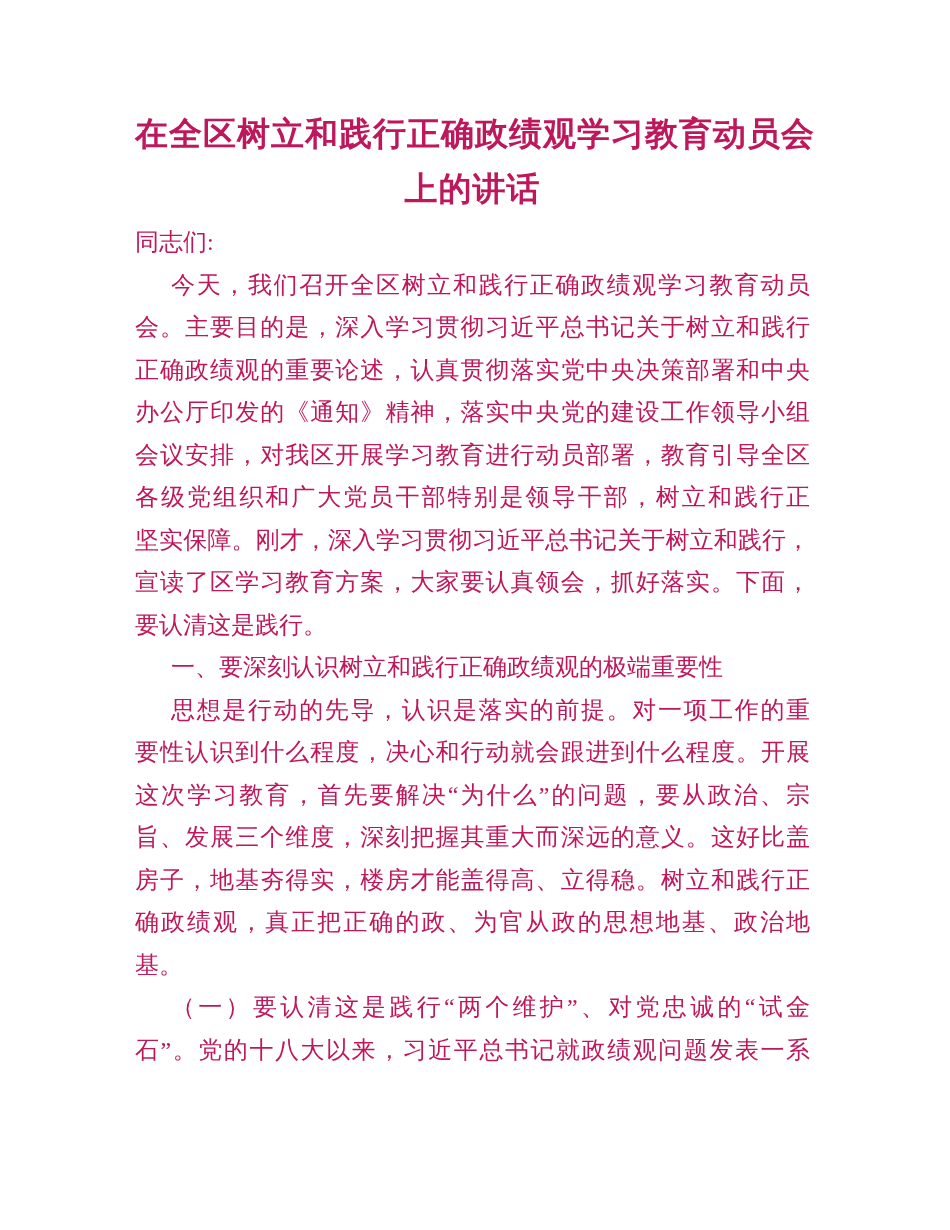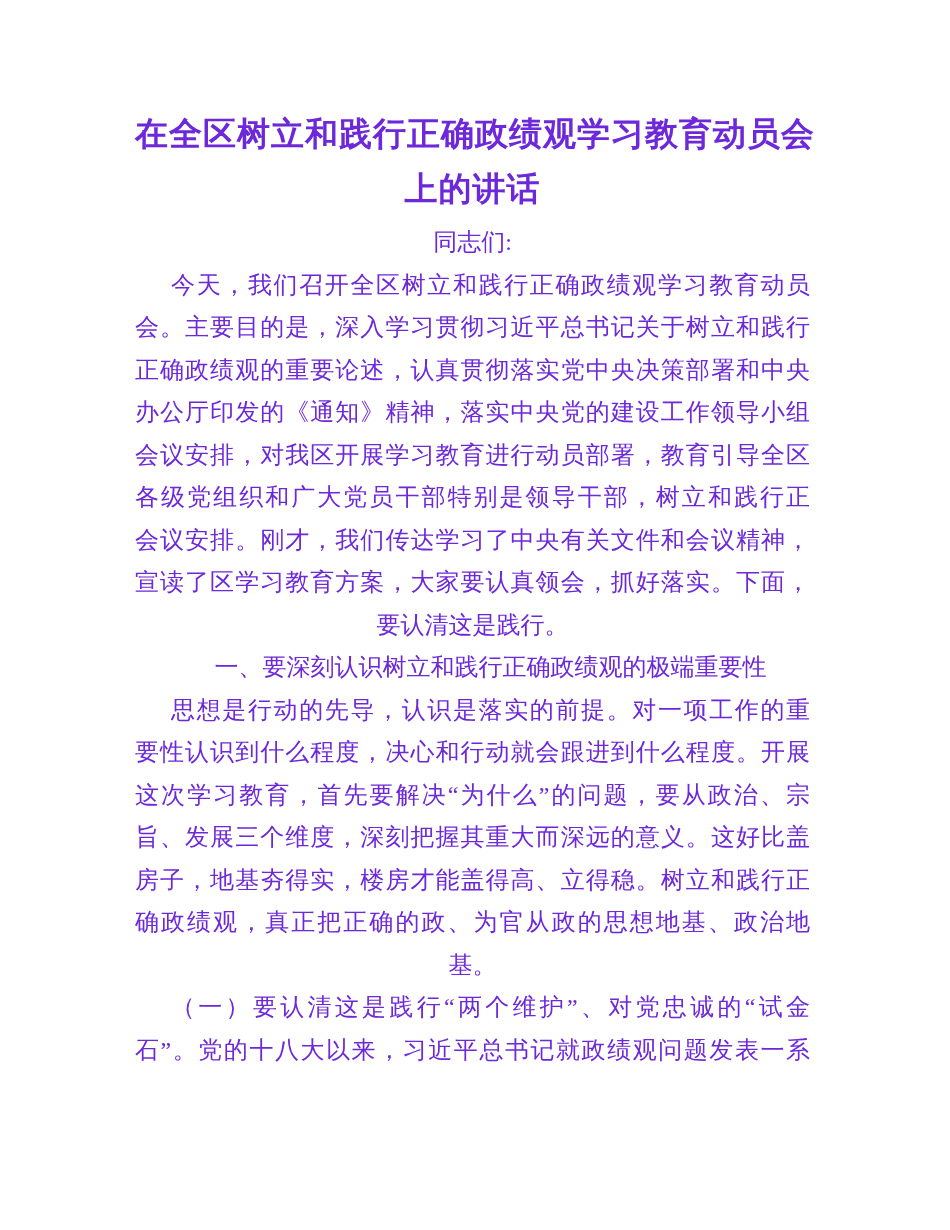--- a/index.html
+++ b/index.html
@@ -5,21 +5,21 @@
   html, body {
     margin: 0;
     padding: 0;
     background: #ffffff;
   }
   .page {
     position: relative;
     width: 950px;
     height: 1230px;
     background: #ffffff;
-    color: #6d28d9;
+    color: #be185d;
     overflow: hidden;
     box-sizing: border-box;
     padding: 106px 140px 0 135px;
   }
   .doc-title {
     margin: 0;
     font-family: "Liberation Sans", "DejaVu Sans", sans-serif;
     font-weight: 700;
     font-size: 33px;
     line-height: 55px;
@@ -33,21 +33,21 @@
   .doc-body {
     margin-top: 5px;
     font-family: "Liberation Serif", "DejaVu Serif", serif;
     font-size: 24px;
     line-height: 42.5px;
   }
   .line {
     height: 42.5px;
     overflow: hidden;
     white-space: nowrap;
-    text-align: center;
+    text-align: left;
   }
   .line.justify {
     white-space: normal;
     word-break: break-all;
     text-align: justify;
     text-align-last: justify;
     text-justify: inter-character;
   }
   .line.indent {
     padding-left: 36px;
@@ -63,21 +63,21 @@
     <span class="title-line">上的讲话</span>
   </h1>
   <div class="doc-body">
       <div class="line">同志们:</div>
       <div class="line indent justify">今天，我们召开全区树立和践行正确政绩观学习教育动员</div>
       <div class="line justify">会。主要目的是，深入学习贯彻习近平总书记关于树立和践行</div>
       <div class="line justify">正确政绩观的重要论述，认真贯彻落实党中央决策部署和中央</div>
       <div class="line justify">办公厅印发的《通知》精神，落实中央党的建设工作领导小组</div>
       <div class="line justify">会议安排，对我区开展学习教育进行动员部署，教育引导全区</div>
       <div class="line justify">各级党组织和广大党员干部特别是领导干部，树立和践行正</div>
-      <div class="line justify">会议安排。刚才，我们传达学习了中央有关文件和会议精神，</div>
+      <div class="line justify">坚实保障。刚才，深入学习贯彻习近平总书记关于树立和践行，</div>
       <div class="line justify">宣读了区学习教育方案，大家要认真领会，抓好落实。下面，</div>
       <div class="line">要认清这是践行。</div>
       <div class="line indent">一、要深刻认识树立和践行正确政绩观的极端重要性</div>
       <div class="line indent justify">思想是行动的先导，认识是落实的前提。对一项工作的重</div>
       <div class="line justify">要性认识到什么程度，决心和行动就会跟进到什么程度。开展</div>
       <div class="line justify">这次学习教育，首先要解决“为什么”的问题，要从政治、宗</div>
       <div class="line justify">旨、发展三个维度，深刻把握其重大而深远的意义。这好比盖</div>
       <div class="line justify">房子，地基夯得实，楼房才能盖得高、立得稳。树立和践行正</div>
       <div class="line justify">确政绩观，真正把正确的政、为官从政的思想地基、政治地</div>
       <div class="line">基。</div>

